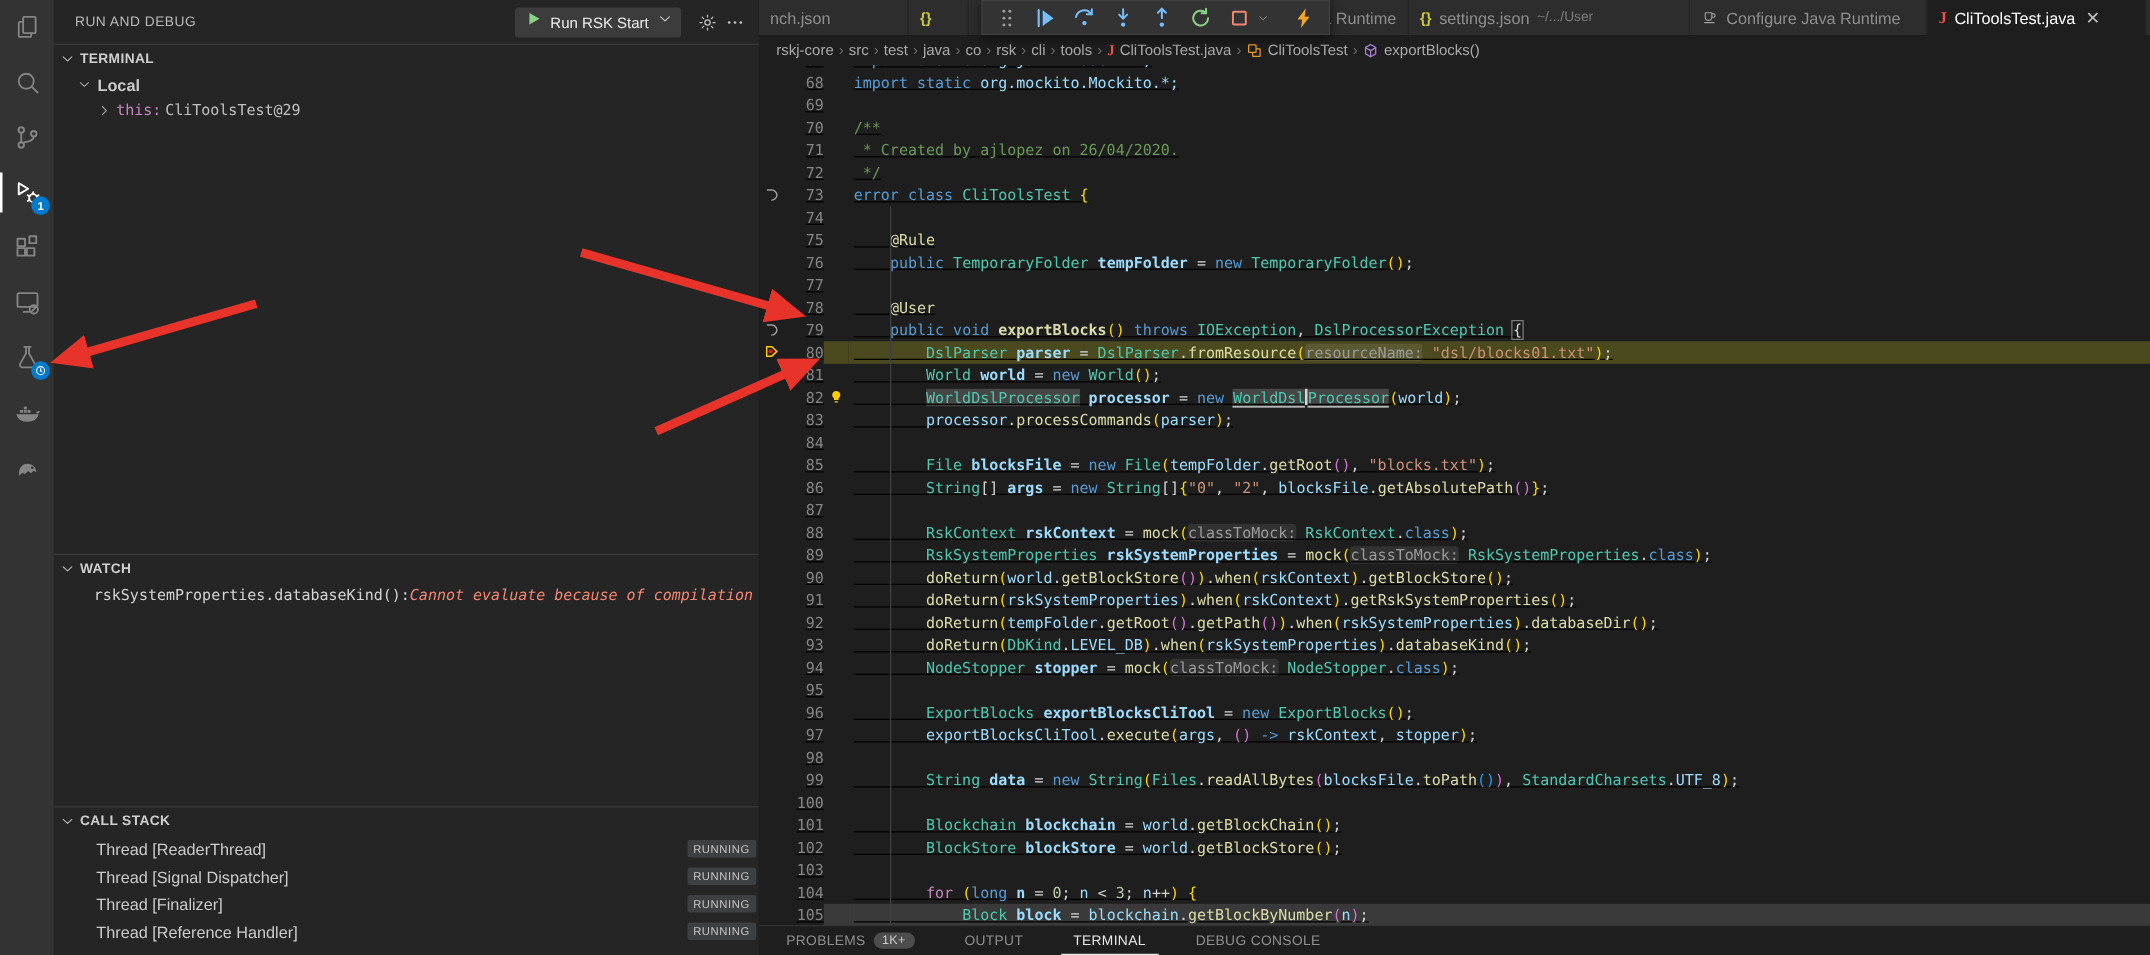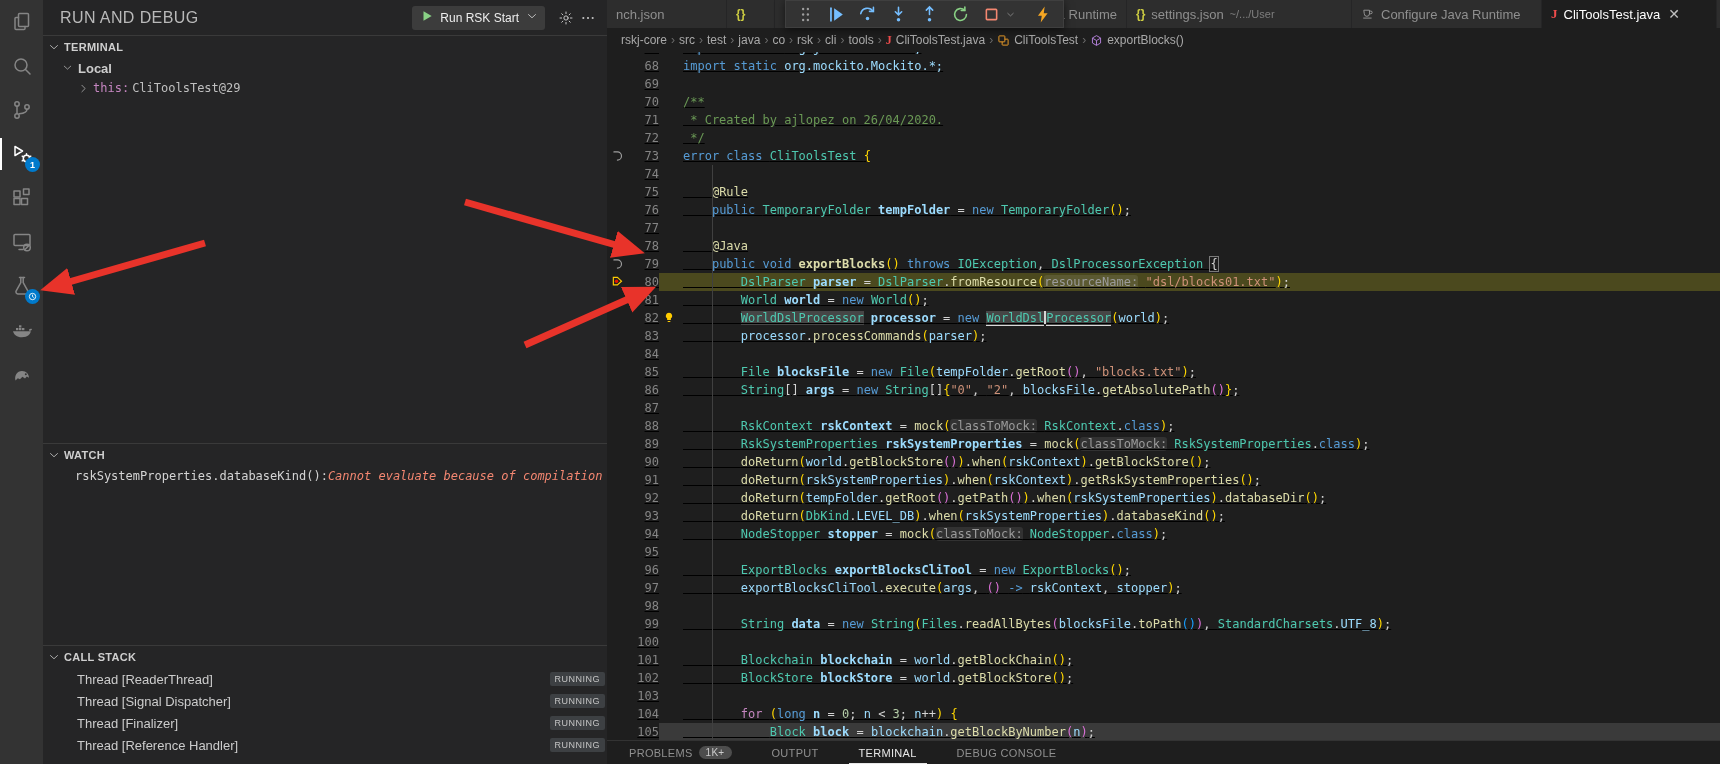--- a/index.html
+++ b/index.html
@@ -10,21 +10,21 @@
   #activitybar { position:absolute; left:0; top:0; width:43px; height:764px; background:#333333; z-index:3; }
   .act-item { position:relative; width:43px; height:44px; display:flex; align-items:center; justify-content:center; color:#858585; cursor:pointer; }
   .act-item.active { color:#ffffff; }
   .act-item.active::before { content:""; position:absolute; left:0; top:6px; bottom:6px; width:2px; background:#ffffff; }
   .act-item svg { width:24px; height:24px; }
   .act-badge { position:absolute; right:3px; bottom:4px; min-width:15px; height:15px; border-radius:50%; background:#007acc; color:#fff; font-size:9px; display:flex; align-items:center; justify-content:center; font-weight:bold; }
   .act-badge svg{ width:9px; height:9px; }
   
   #sidebar { position:absolute; left:43px; top:0; width:564px; height:764px; background:#252526; z-index:2; color:#cccccc; }
   .sb-header { height:35px; display:flex; align-items:center; padding:0 8px 0 17px; }
-  .sb-title { font-size:16px; color:#b9b9b9; letter-spacing:.4px;text-align:right; }
+  .sb-title { font-size:11px; color:#b9b9b9; letter-spacing:.4px;text-align:right; }
   .sb-spacer { flex:1; }
   .run-btn { display:flex; align-items:center; height:24px; background:#3c3c3c; border-radius:3px; padding:0 6px 0 8px; gap:6px; cursor:pointer; margin-right:10px; }
   .run-btn .lbl { font-size:12px; color:#ededed; }
   .run-btn svg { width:14px; height:14px; }
   .hdr-icon { width:22px; height:22px; display:flex; align-items:center; justify-content:center; color:#c5c5c5; cursor:pointer; }
   .hdr-icon svg{ width:16px; height:16px; }
   .sb-section { position:absolute; left:0; right:0; border-top:1px solid #3a3a3a; }
   .sec-head { height:22px; display:flex; align-items:center; gap:3px; padding-left:4px; font-size:11px; font-weight:bold; color:#cfcfcf; letter-spacing:.3px; cursor:pointer; }
   .sec-head svg { width:14px; height:14px; color:#bdbdbd; }
   .tree-row { height:20px; display:flex; align-items:center; gap:3px; font-size:13px; cursor:pointer; }
@@ -423,21 +423,21 @@
         <div class="row"><span class="g1"></span><span class="num">70</span><span class="g2"></span><span class="codepart"><span class="tk g">/**</span></span></div>
         <div class="row"><span class="g1"></span><span class="num">71</span><span class="g2"></span><span class="codepart"><span class="tk g"> * Created by ajlopez on 26/04/2020.</span></span></div>
         <div class="row"><span class="g1"></span><span class="num">72</span><span class="g2"></span><span class="codepart"><span class="tk g"> */</span></span></div>
         <div class="row"><span class="g1"><svg viewBox="0 0 24 24" fill="none" stroke="#9e9e9e" stroke-width="2" stroke-linecap="round">
               <path d="M5 5h6a7 7 0 0 1 0 14"></path>
             </svg></span><span class="num">73</span><span class="g2"></span><span class="codepart"><span class="tk k">error class </span><span class="tk t">CliToolsTest </span><span class="tk b">{</span></span></div>
         <div class="row"><span class="g1"></span><span class="num">74</span><span class="g2"></span><span class="codepart"></span></div>
         <div class="row"><span class="g1"></span><span class="num">75</span><span class="g2"></span><span class="codepart"><span class="tk p">    </span><span class="tk a">@Rule</span></span></div>
         <div class="row"><span class="g1"></span><span class="num">76</span><span class="g2"></span><span class="codepart"><span class="tk p">    </span><span class="tk k">public </span><span class="tk t">TemporaryFolder </span><span class="tk d">tempFolder</span><span class="tk p"> = </span><span class="tk k">new </span><span class="tk t">TemporaryFolder</span><span class="tk b">()</span><span class="tk p">;</span></span></div>
         <div class="row"><span class="g1"></span><span class="num">77</span><span class="g2"></span><span class="codepart"></span></div>
-        <div class="row"><span class="g1"></span><span class="num">78</span><span class="g2"></span><span class="codepart"><span class="tk p">    </span><span class="tk a">@Java</span></span></div>
+        <div class="row"><span class="g1"></span><span class="num">78</span><span class="g2"></span><span class="codepart"><span class="tk p">    </span><span class="tk a">@User</span></span></div>
         <div class="row"><span class="g1"><svg viewBox="0 0 24 24" fill="none" stroke="#9e9e9e" stroke-width="2" stroke-linecap="round">
               <path d="M5 5h6a7 7 0 0 1 0 14"></path>
             </svg></span><span class="num">79</span><span class="g2"></span><span class="codepart"><span class="tk p">    </span><span class="tk k">public void </span><span class="tk md">exportBlocks</span><span class="tk b">()</span><span class="tk k"> throws </span><span class="tk t">IOException</span><span class="tk p">, </span><span class="tk t">DslProcessorException </span><span class="tk bm">{</span></span></div>
         <div class="row debug"><span class="g1"><svg viewBox="0 0 24 24">
               <path d="M4 4h7l7 6.5L11 17H4z" fill="none" stroke="#ffcc00" stroke-width="2"></path>
               <circle cx="9.5" cy="10.5" r="3" fill="#e51400"></circle>
             </svg></span><span class="num">80</span><span class="g2"></span><span class="codepart"><span class="tk p">        </span><span class="tk t">DslParser </span><span class="tk d">parser</span><span class="tk p"> = </span><span class="tk t">DslParser</span><span class="tk p">.</span><span class="tk m">fromResource</span><span class="tk b">(</span><span class="tk pr">resourceName:</span><span class="tk p"> </span><span class="tk s">"dsl/blocks01.txt"</span><span class="tk b">)</span><span class="tk p">;</span></span></div>
         <div class="row"><span class="g1"></span><span class="num">81</span><span class="g2"></span><span class="codepart"><span class="tk p">        </span><span class="tk t">World </span><span class="tk d">world</span><span class="tk p"> = </span><span class="tk k">new </span><span class="tk t">World</span><span class="tk b">()</span><span class="tk p">;</span></span></div>
         <div class="row"><span class="g1"></span><span class="num">82</span><span class="g2"><svg viewBox="0 0 24 24">
               <path d="M12 3a5.5 5.5 0 0 1 3.2 10v2.5H8.8V13A5.5 5.5 0 0 1 12 3z" fill="#ffcc00"></path>

